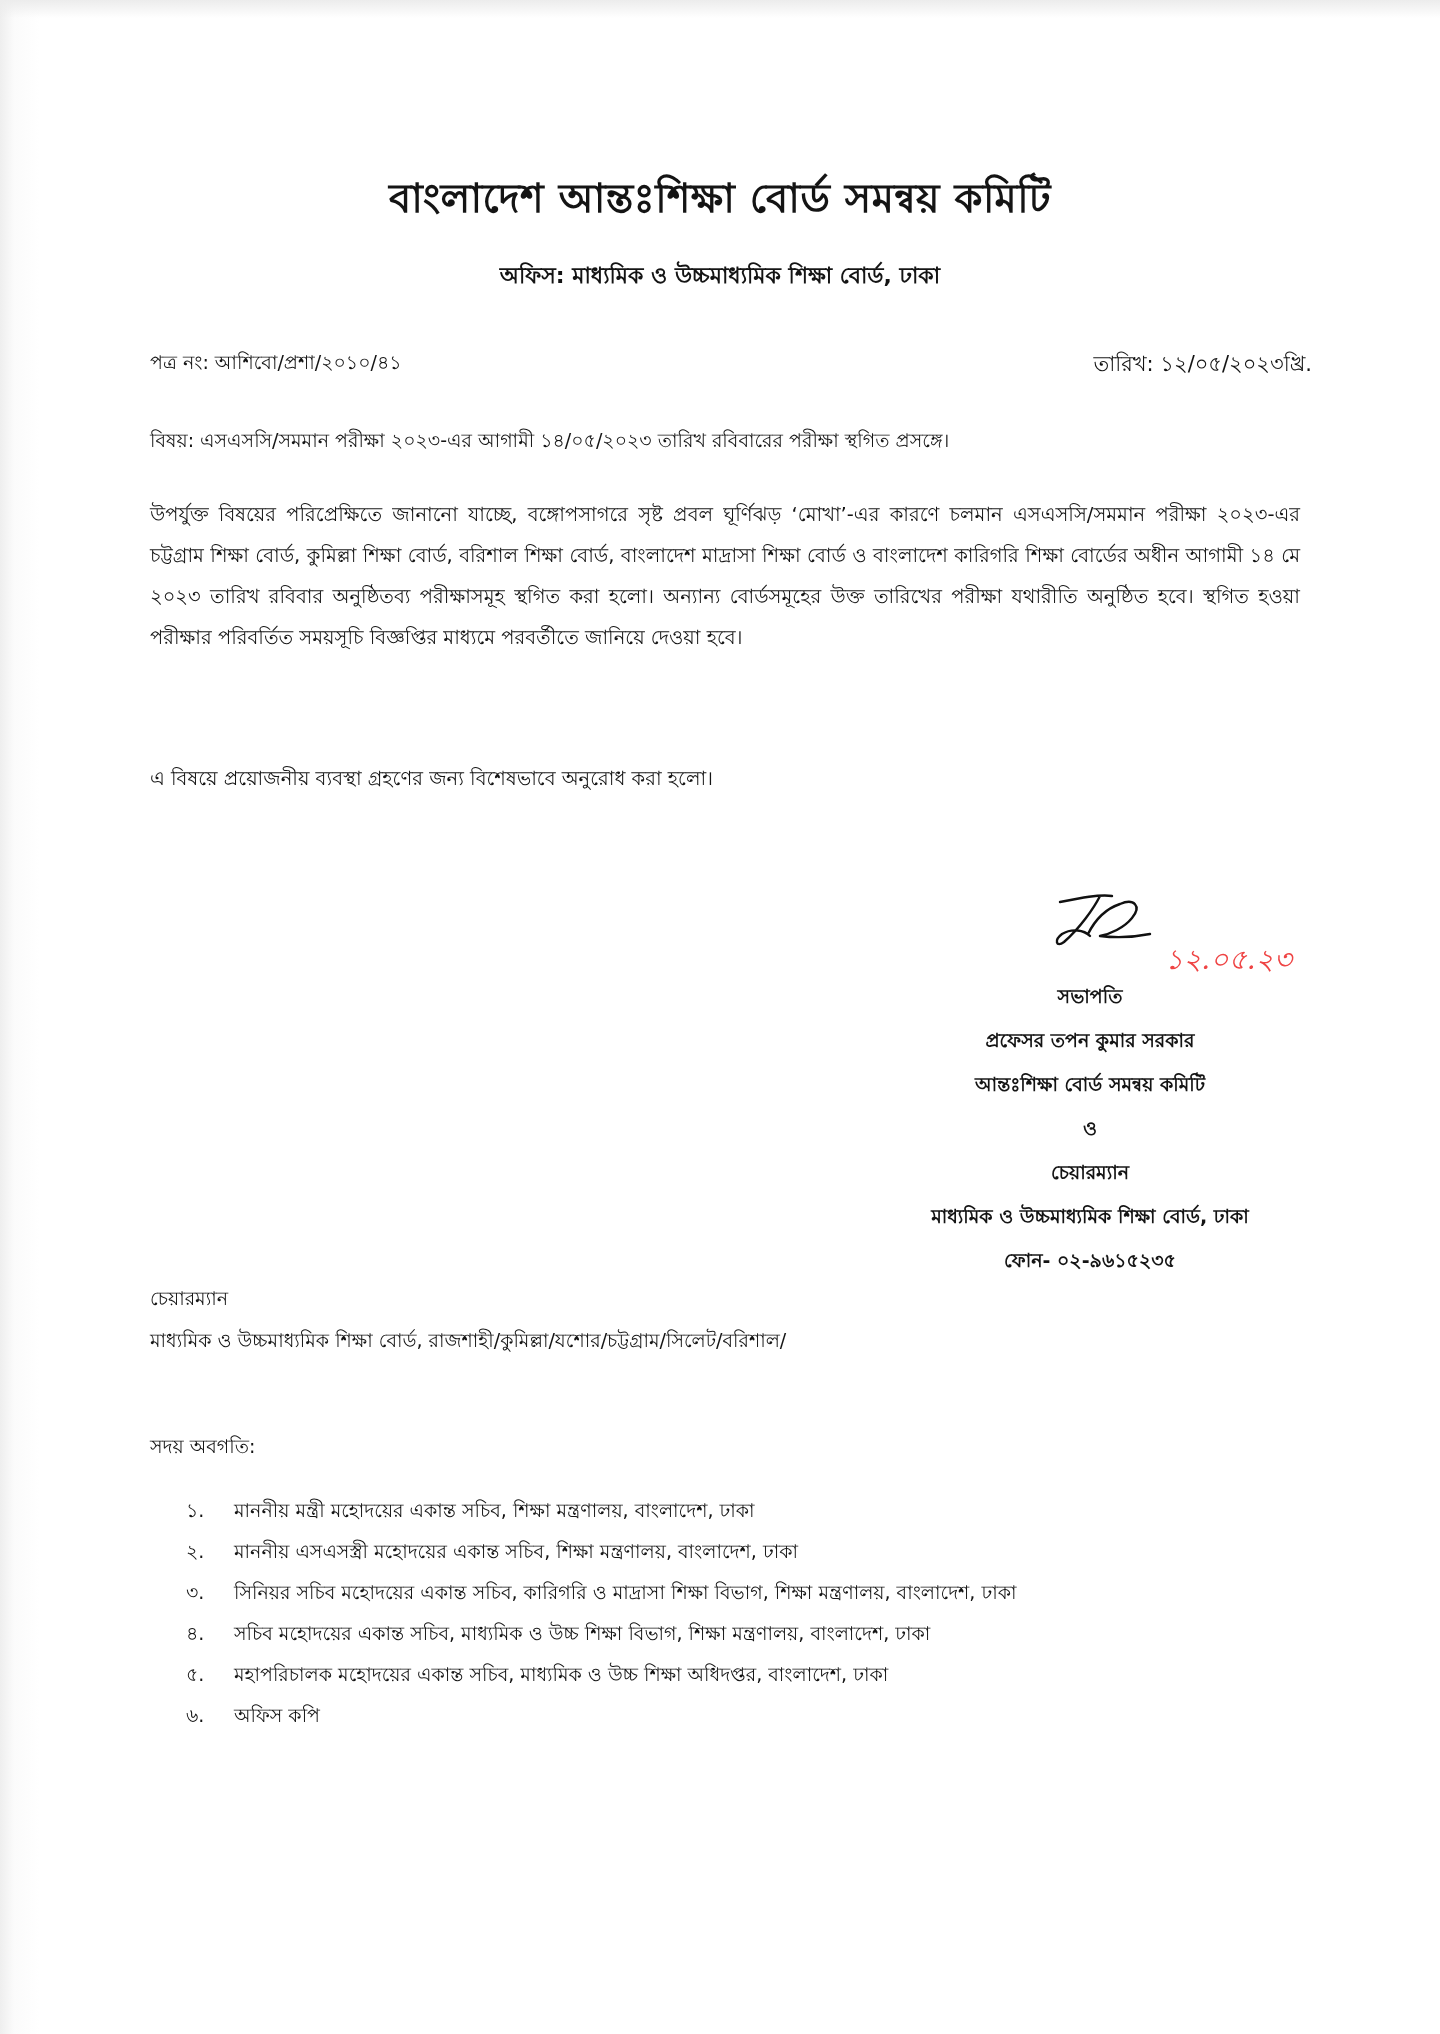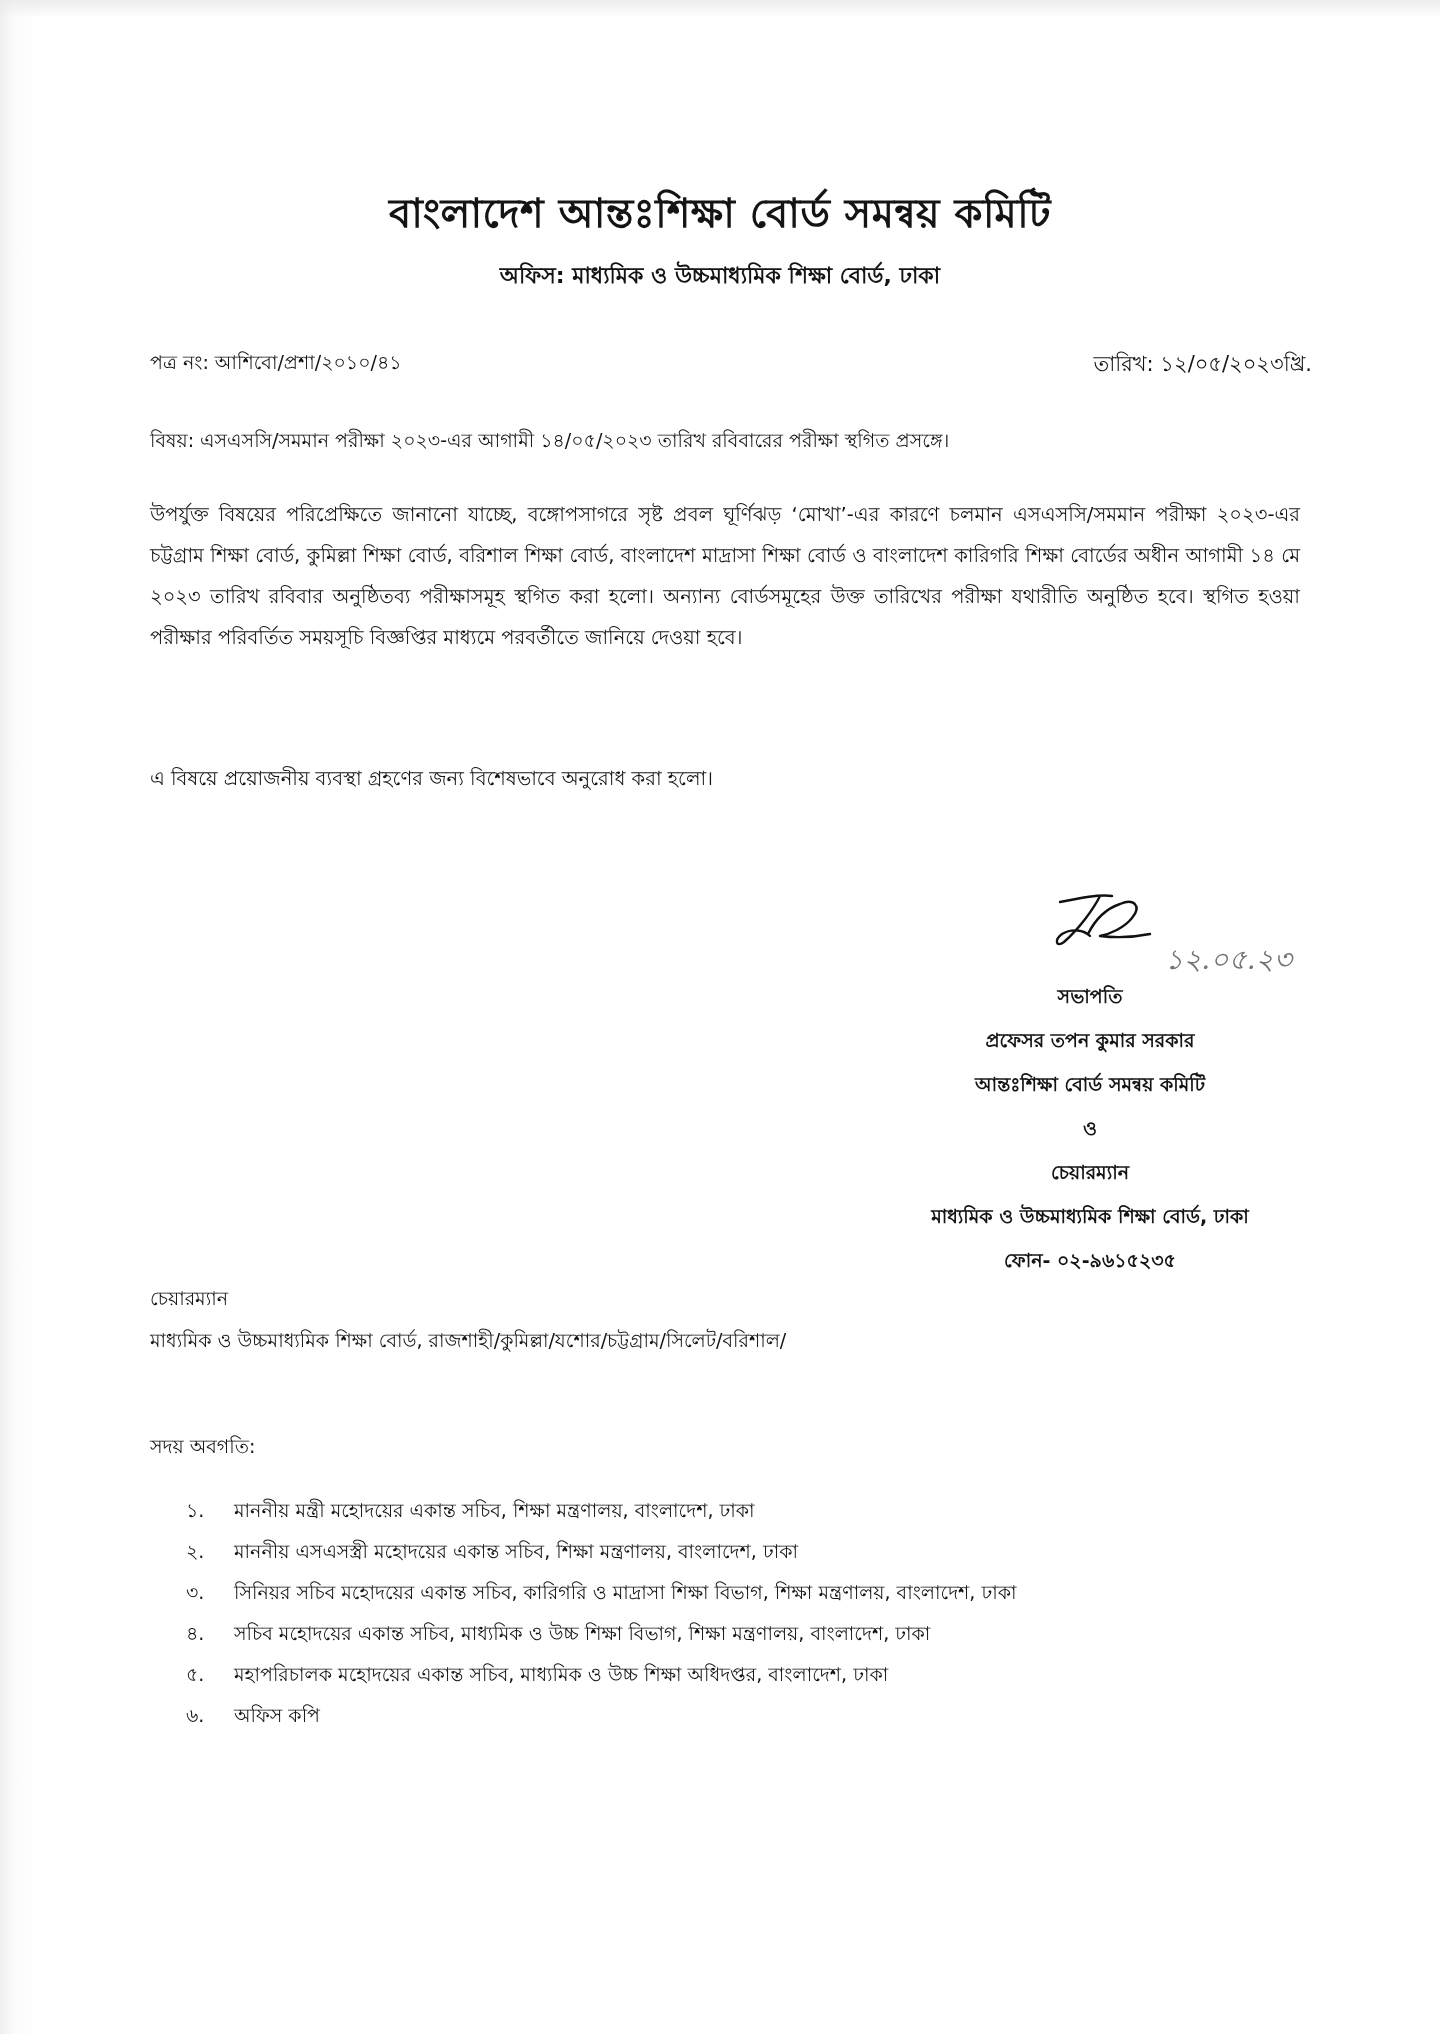--- a/index.html
+++ b/index.html
@@ -16,21 +16,21 @@
       color: #141414;
       background: linear-gradient(90deg, #eeeeee 0px, #fbfbfb 14px, #ffffff 40px, #ffffff 100%);
     }
     .page-shadow-top {
       position: absolute; left: 0; top: 0; width: 100%; height: 18px;
       background: linear-gradient(180deg, #ececec 0%, rgba(255,255,255,0) 100%);
       pointer-events: none;
     }
     .doc-title {
       position: absolute;
-      top: 182px;
+      top: 167px;
       left: 0; width: 1440px;
       text-align: center;
       font-size: 40px;
       font-weight: bold;
       letter-spacing: 0.5px;
     }
     .doc-subtitle {
       position: absolute;
       top: 258px;
       left: 0; width: 1440px;
@@ -79,21 +79,21 @@
       width: 110px;
       height: 60px;
     }
     .sig-date {
       position: absolute;
       left: 305px;
       top: 58px;
       font-size: 28px;
       font-style: italic;
       font-family: "DejaVu Serif", serif;
-      color: #737373;
+      color: #ef4444;
     }
     .sig-lines {
       position: absolute;
       top: 94px;
       left: 0;
       width: 460px;
       text-align: center;
     }
     .sig-line {
       font-size: 19px;

